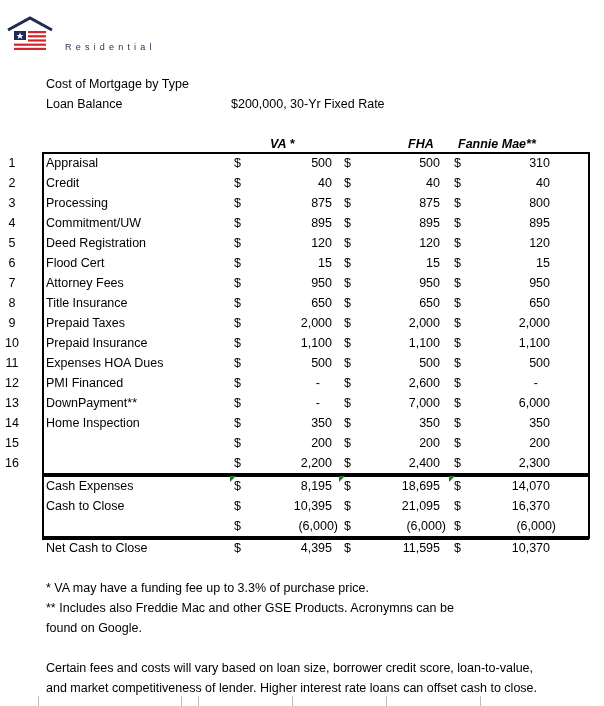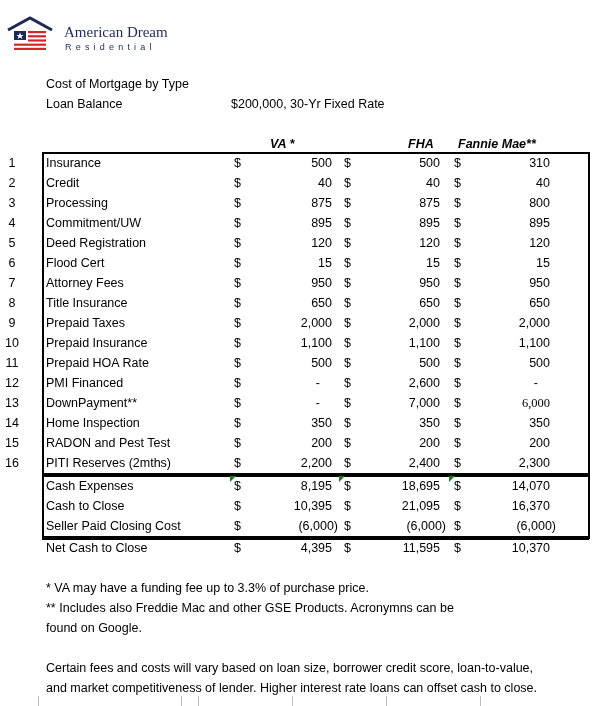--- a/index.html
+++ b/index.html
@@ -39,21 +39,20 @@
   <svg width="52" height="36" viewBox="0 0 52 36">
     <polyline points="2,14 24,2 46,14" fill="none" stroke="#1f2a56" stroke-width="3"></polyline>
     <rect x="8" y="15" width="12" height="9" fill="#1f2a56"></rect>
     <polygon points="14,16.5 15,19 17.5,19 15.5,20.5 16.3,23 14,21.5 11.7,23 12.5,20.5 10.5,19 13,19" fill="#ffffff"></polygon>
     <rect x="22" y="15" width="18" height="2.2" fill="#d4242b"></rect>
     <rect x="22" y="19.2" width="18" height="2.2" fill="#d4242b"></rect>
     <rect x="22" y="23.4" width="18" height="2.2" fill="#d4242b"></rect>
     <rect x="8" y="27.6" width="32" height="2.2" fill="#d4242b"></rect>
     <rect x="8" y="31.8" width="32" height="2.2" fill="#d4242b"></rect>
   </svg>
-  <span class="brand-name">American Dream</span>
   <span class="brand-sub">Residential</span>
 </div>
 
 <div class="t" style="left:46px; top:76px;">Cost of Mortgage by Type</div>
 <div class="t" style="left:46px; top:96px;">Loan Balance</div>
 <div class="t" style="left:231px; top:96px;">$200,000,  30-Yr Fixed Rate</div>
 
 <div class="t hdr" style="left:270px; top:136px;">VA *</div>
 <div class="t hdr" style="left:382px; top:136px;margin-left:26px;">FHA</div>
 <div class="t hdr" style="left:458px; top:136px;font-style:italic;">Fannie Mae**</div>
@@ -63,21 +62,21 @@
 <div class="box" style="left:42px; top:475px; width:548px; height:64px; border-top:none;"></div>
 <div class="dline" style="top:536px; border-bottom:1px solid #000;"></div>
 
 <div class="tri" style="left:230px; top:476px;"></div>
 <div class="tri" style="left:339px; top:476px;"></div>
 <div class="tri" style="left:449px; top:476px;"></div>
 
 <div id="rows">
     <div class="row" style="top: 154px;">
       <span class="num">1</span>
-      <span class="lbl">Insurance</span>
+      <span class="lbl">Appraisal</span>
       <span class="cur" style="left: 234px;">$</span>
       <span class="val" style="left: 252px;">500</span>
       <span class="cur" style="left: 344px;">$</span>
       <span class="val" style="left: 360px;">500</span>
       <span class="cur" style="left: 454px;">$</span>
       <span class="val" style="left: 470px;">310</span>
     </div>
     <div class="row" style="top: 174px;">
       <span class="num">2</span>
       <span class="lbl">Credit</span>
@@ -163,21 +162,21 @@
       <span class="lbl">Prepaid Insurance</span>
       <span class="cur" style="left: 234px;">$</span>
       <span class="val" style="left: 252px;">1,100</span>
       <span class="cur" style="left: 344px;">$</span>
       <span class="val" style="left: 360px;">1,100</span>
       <span class="cur" style="left: 454px;">$</span>
       <span class="val" style="left: 470px;">1,100</span>
     </div>
     <div class="row" style="top: 354px;">
       <span class="num">11</span>
-      <span class="lbl">Prepaid HOA Rate</span>
+      <span class="lbl">Expenses HOA Dues</span>
       <span class="cur" style="left: 234px;">$</span>
       <span class="val" style="left: 252px;">500</span>
       <span class="cur" style="left: 344px;">$</span>
       <span class="val" style="left: 360px;">500</span>
       <span class="cur" style="left: 454px;">$</span>
       <span class="val" style="left: 470px;">500</span>
     </div>
     <div class="row" style="top: 374px;">
       <span class="num">12</span>
       <span class="lbl">PMI Financed</span>
@@ -189,45 +188,43 @@
       <span class="val" style="left: 458px;">-</span>
     </div>
     <div class="row" style="top: 394px;">
       <span class="num">13</span>
       <span class="lbl">DownPayment**</span>
       <span class="cur" style="left: 234px;">$</span>
       <span class="val" style="left: 240px;">-</span>
       <span class="cur" style="left: 344px;">$</span>
       <span class="val" style="left: 360px;">7,000</span>
       <span class="cur" style="left: 454px;">$</span>
-      <span class="val" style="left: 470px; font-family: Liberation Serif, serif;">6,000</span>
+      <span class="val" style="left: 470px;">6,000</span>
     </div>
     <div class="row" style="top: 414px;">
       <span class="num">14</span>
       <span class="lbl">Home Inspection</span>
       <span class="cur" style="left: 234px;">$</span>
       <span class="val" style="left: 252px;">350</span>
       <span class="cur" style="left: 344px;">$</span>
       <span class="val" style="left: 360px;">350</span>
       <span class="cur" style="left: 454px;">$</span>
       <span class="val" style="left: 470px;">350</span>
     </div>
     <div class="row" style="top: 434px;">
       <span class="num">15</span>
-      <span class="lbl">RADON and Pest Test</span>
       <span class="cur" style="left: 234px;">$</span>
       <span class="val" style="left: 252px;">200</span>
       <span class="cur" style="left: 344px;">$</span>
       <span class="val" style="left: 360px;">200</span>
       <span class="cur" style="left: 454px;">$</span>
       <span class="val" style="left: 470px;">200</span>
     </div>
     <div class="row" style="top: 454px;">
       <span class="num">16</span>
-      <span class="lbl">PITI Reserves (2mths)</span>
       <span class="cur" style="left: 234px;">$</span>
       <span class="val" style="left: 252px;">2,200</span>
       <span class="cur" style="left: 344px;">$</span>
       <span class="val" style="left: 360px;">2,400</span>
       <span class="cur" style="left: 454px;">$</span>
       <span class="val" style="left: 470px;">2,300</span>
     </div>
     <div class="row" style="top: 477px;">
       <span class="lbl">Cash Expenses</span>
       <span class="cur" style="left: 234px;">$</span>
@@ -240,21 +237,20 @@
     <div class="row" style="top: 497px;">
       <span class="lbl">Cash to Close</span>
       <span class="cur" style="left: 234px;">$</span>
       <span class="val" style="left: 252px;">10,395</span>
       <span class="cur" style="left: 344px;">$</span>
       <span class="val" style="left: 360px;">21,095</span>
       <span class="cur" style="left: 454px;">$</span>
       <span class="val" style="left: 470px;">16,370</span>
     </div>
     <div class="row" style="top: 517px;">
-      <span class="lbl">Seller Paid Closing Cost</span>
       <span class="cur" style="left: 234px;">$</span>
       <span class="val" style="left: 258px;">(6,000)</span>
       <span class="cur" style="left: 344px;">$</span>
       <span class="val" style="left: 366px;">(6,000)</span>
       <span class="cur" style="left: 454px;">$</span>
       <span class="val" style="left: 476px;">(6,000)</span>
     </div>
     <div class="row" style="top: 539px;">
       <span class="lbl">Net Cash to Close</span>
       <span class="cur" style="left: 234px;">$</span>

